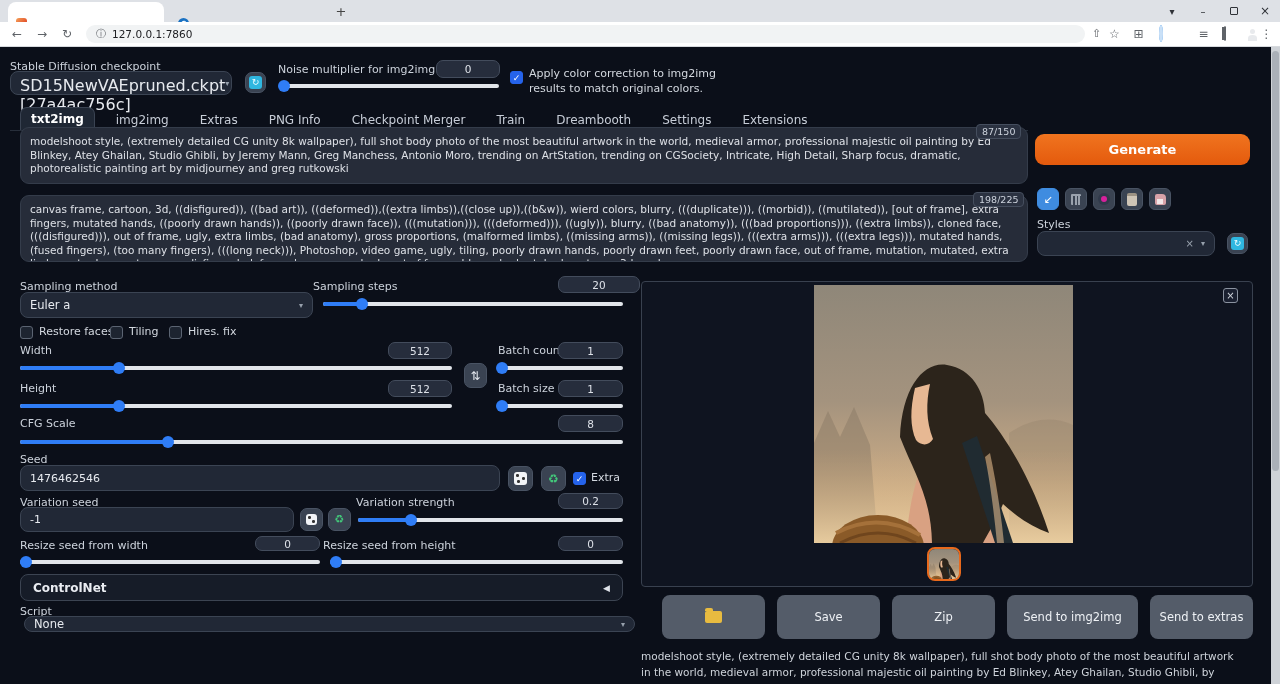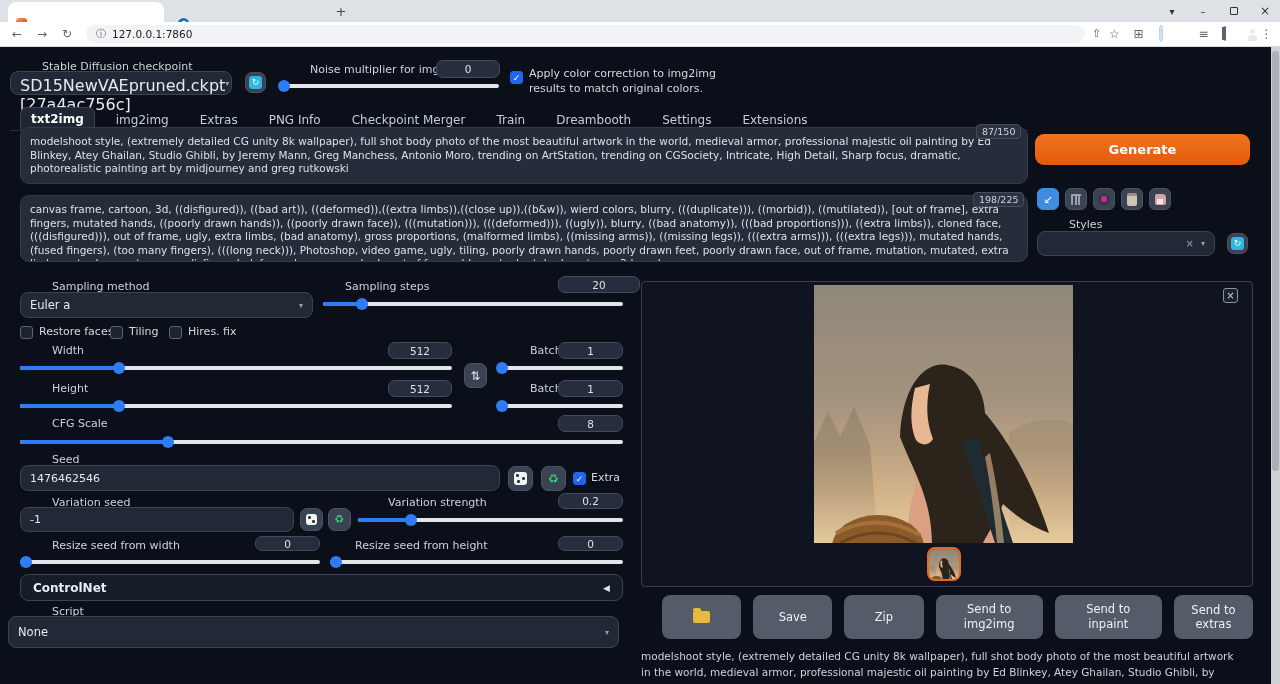--- a/index.html
+++ b/index.html
@@ -26,21 +26,21 @@
   .bluedot { width:11px; height:11px; border-radius:50%; background:#4a9ae8; border:2px solid #c9e0f7; margin:2px auto; }
   .darksq { width:10px; height:10px; border-radius:2px; background:#5f6368; margin:3px auto; }
   .sidebarsq { width:10px; height:10px; border:1.5px solid #5f6368; border-radius:2px; margin:2px auto; position:relative;}
   .sidebarsq:after{content:"";position:absolute;right:0;top:0;bottom:0;width:3px;background:#5f6368;}
   .avatar { width:13px; height:13px; border-radius:50%; background:#202124; margin:1px auto; position:relative; overflow:hidden;}
   .avatar:before{content:"";position:absolute;left:4px;top:2.5px;width:5px;height:5px;border-radius:50%;background:#e8eaed;}
   .avatar:after{content:"";position:absolute;left:2px;top:8.5px;width:9px;height:6px;border-radius:50% 50% 0 0;background:#e8eaed;}
 
   
   .page { position:absolute; left:0; top:47px; width:1280px; height:637px; background:#0b0f19; color:#d6dae2; }
-  .lbl { position:absolute; font-size:11px; color:#ccd2db;margin-left:32px; }
+  .lbl { position:absolute; font-size:11px; color:#ccd2db; }
   .dd { position:absolute; background:#212836; border:1px solid #3b4453; border-radius:8px; display:flex; align-items:center; padding:0 9px; font-size:11.5px; color:#e7eaef; }
   .dd .caret { margin-left:auto; color:#97a0ac; font-size:8px; }
   .numbox { position:absolute; background:#262d3c; border:1px solid #434c5c; border-radius:7px; color:#dde1e8; font-size:10.5px; display:flex; align-items:center; justify-content:center; }
   .slider { position:absolute; height:13px; }
   .slider .track { position:absolute; left:0; right:0; top:5px; height:4px; background:#e2e5ea; border-radius:3px; }
   .slider .fill  { position:absolute; left:0; top:5px; height:4px; background:#2f7df6; border-radius:3px; }
   .slider .knob  { position:absolute; top:0.5px; width:12px; height:12px; border-radius:50%; background:#2f7df6; transform:translateX(-6px); }
   .chk { position:absolute; width:13px; height:13px; border:1px solid #5b6troke472; border:1px solid #5b6472; border-radius:3px; background:#1d2430; }
   .chk.on { background:#2563eb; border-color:#2563eb; color:#fff; font-size:9px; line-height:12px; text-align:center; }
   .chklbl { position:absolute; font-size:11px; color:#d3d8df; }
@@ -331,21 +331,21 @@
         <div class="fill" style="width:2%;"></div>
         <div class="knob" style="left:2%;"></div>
     </div>
 
     <div class="cnbox">
       <span class="t">ControlNet</span>
       <span class="a">◀</span>
     </div>
 
     <div class="lbl" style="left:20px; top:558px;">Script</div>
-    <div class="dd" style="left:8px; top:569px; width:611px; height:32px;">
+    <div class="dd" style="left:24px; top:569px; width:611px; height:16px;">
       <span>None</span>
       <span class="caret">▾</span>
     </div>
 
     <div class="gallery">
       <svg class="genimg" viewBox="0 0 259 258">
           <use href="#genimg"></use>
         </svg>
       <div class="closex">×</div>
       <div class="thumb">
@@ -356,21 +356,20 @@
 
     </div>
 
     <div class="btnrow">
       <div class="obtn">
           <span class="folder"></span>
         </div>
       <div class="obtn">Save</div>
       <div class="obtn">Zip</div>
       <div class="obtn" style="line-height:15px; padding:0 14px;">Send to img2img</div>
-      <div class="obtn" style="line-height:15px; padding:0 14px;">Send to inpaint</div>
       <div class="obtn">Send to extras</div>
     </div>
 
     <div class="info">modelshoot style, (extremely detailed CG unity 8k wallpaper), full shot body photo of the most beautiful artwork in the world, medieval armor, professional majestic oil painting by Ed Blinkey, Atey Ghailan, Studio Ghibli, by Jeremy Mann, Greg Manchess, Antonio Moro, trending on ArtStation, trending on</div>
   </div>
 
   <div class="scroll">
       <div class="th"></div>
     </div>
 </div>

